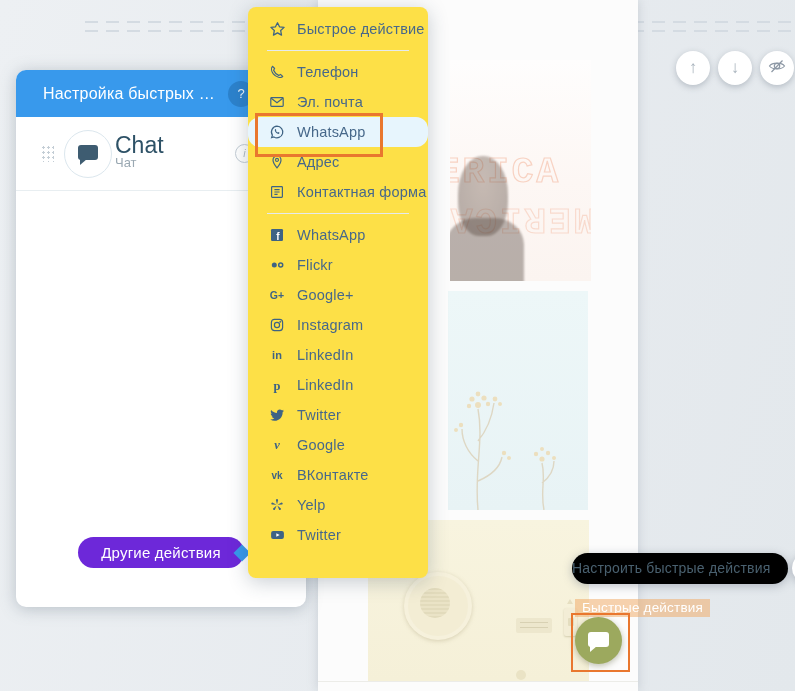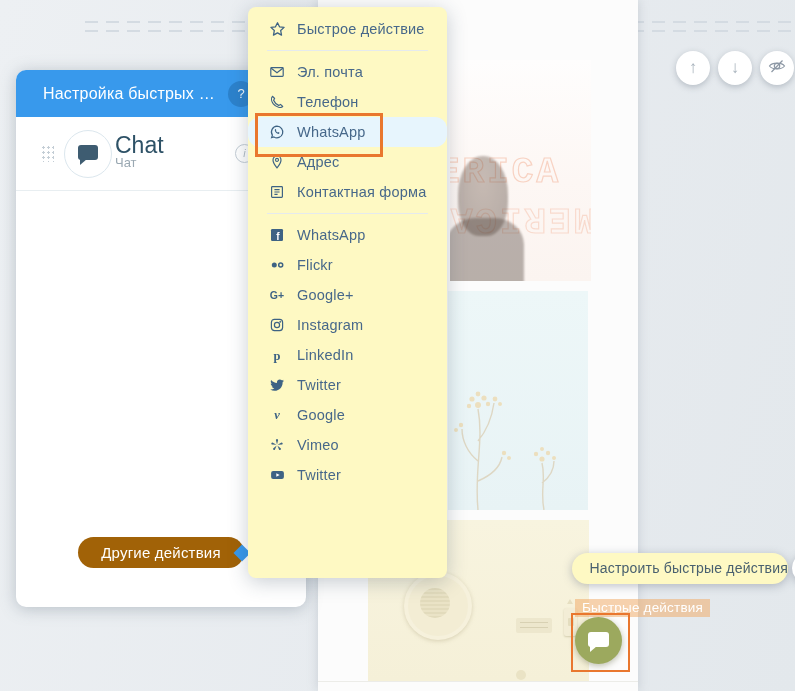--- a/index.html
+++ b/index.html
@@ -68,42 +68,42 @@
     background:#fff;border:1px solid #DCE7EE;}
   .avatar .bubble{position:absolute;left:13px;top:14px;width:20px;height:15px;background:#3E5C71;border-radius:3px;}
   .avatar .bubble:after{content:"";position:absolute;left:2px;bottom:-5px;width:0;height:0;
     border-left:0 solid transparent;border-right:7px solid transparent;border-top:6px solid #3E5C71;}
   .chat-title{position:absolute;left:99px;top:15px;font-size:23px;color:#2D5166;}
   .chat-sub{position:absolute;left:99px;top:38px;font-size:13px;color:#9AA8B2;}
   .info-btn{position:absolute;left:219px;top:27px;width:17px;height:17px;border-radius:50%;
     border:1px solid #C3CDD5;color:#B3BEC6;font-size:11px;text-align:center;line-height:17px;
     font-style:italic;cursor:pointer;}
   .other-actions{position:absolute;left:62px;top:467px;width:166px;height:31px;border-radius:17px;
-    background:#a16207;color:#fff;font-size:15px;text-align:center;line-height:31px;
+    background:#6d28d9;color:#fff;font-size:15px;text-align:center;line-height:31px;
     letter-spacing:.2px;cursor:pointer;}
   .other-actions .tail{position:absolute;right:-4px;top:10px;width:12px;height:12px;
     background:#3899EC;transform:rotate(45deg);}
 
   
-  .menu{position:absolute;left:248px;top:7px;width:199px;height:571px;background:#fef9c3;
+  .menu{position:absolute;left:248px;top:7px;width:180px;height:571px;background:#fde047;
     border-radius:8px;box-shadow:0 4px 20px rgba(40,60,80,.25);z-index:40;overflow:hidden;}
   .menu-list{padding-top:7px;}
   .menu-item{display:flex;align-items:center;height:30px;cursor:pointer;}
   .menu-item.highlighted{background:#E7F5FD;border-radius:12px;}
   .menu-icon{width:20px;margin-left:19px;margin-right:10px;display:flex;align-items:center;justify-content:center;}
   .menu-icon svg{display:block;}
   .menu-label{font-size:14.5px;color:#47688A;letter-spacing:.2px;white-space:nowrap;}
   .menu-divider{height:1px;background:#E5EAEE;margin:6px 19px;}
   .menu-highlight-box{position:absolute;left:7px;top:106px;width:122px;height:38px;
     border:3px solid #E9772E;pointer-events:none;z-index:5;}
 
   
   .tooltip{position:absolute;left:572px;top:553px;width:216px;height:31px;border-radius:16px;
-    background:#fef9c3;box-shadow:0 2px 10px rgba(110,120,135,.45);z-index:25;
-    color:#49606F;font-size:14px;text-align:right;line-height:31px;letter-spacing:.2px;}
+    background:#000000;box-shadow:0 2px 10px rgba(110,120,135,.45);z-index:25;
+    color:#49606F;font-size:14px;text-align:left;line-height:31px;letter-spacing:.2px;}
   .partial-btn{position:absolute;left:792px;top:553px;width:30px;height:30px;border-radius:50%;
     background:#fff;box-shadow:0 2px 8px rgba(110,120,135,.45);z-index:25;cursor:pointer;}
   .selection-label{position:absolute;left:575px;top:599px;padding:1px 7px 2px;z-index:24;
     background:rgba(241,173,107,.55);color:#fff;font-size:13.5px;letter-spacing:.2px;}
   .green-btn{position:absolute;left:575px;top:617px;width:47px;height:47px;border-radius:50%;
     background:#9CA95E;box-shadow:0 2px 6px rgba(110,115,80,.45);z-index:25;cursor:pointer;}
   .green-btn .bubble{position:absolute;left:13px;top:15px;width:21px;height:15px;background:#fff;border-radius:3px;}
   .green-btn .bubble:after{content:"";position:absolute;left:2px;bottom:-5px;width:0;height:0;
     border-right:7px solid transparent;border-top:6px solid #fff;}
   .selection-rect{position:absolute;left:571px;top:613px;width:55px;height:55px;
@@ -209,33 +209,33 @@
           <svg width="17" height="17" viewBox="0 0 16 16">
             <path d="M8 1.6 9.9 5.5 14.2 6 11 9 11.8 13.3 8 11.2 4.2 13.3 5 9 1.8 6 6.1 5.5Z" fill="none" stroke="#3E6384" stroke-width="1.2" stroke-linejoin="round"></path>
           </svg>
         </span>
         <span class="menu-label">Быстрое действие</span>
       </div>
       <div class="menu-divider"></div>
       <div class="menu-item">
         <span class="menu-icon">
           <svg width="16" height="16" viewBox="0 0 16 16">
+            <path d="M3.6 2.3 5.6 4.5 4.6 6.3C5.5 8.5 7.5 10.5 9.7 11.4L11.5 10.4 13.7 12.4C12.4 14.6 7 13.3 4.3 9.9 2.3 7.2 1.9 3.9 3.6 2.3Z" fill="none" stroke="#3E6384" stroke-width="1.2" stroke-linejoin="round"></path>
+          </svg>
+        </span>
+        <span class="menu-label">Телефон</span>
+      </div>
+      <div class="menu-item">
+        <span class="menu-icon">
+          <svg width="16" height="16" viewBox="0 0 16 16">
             <rect x="1.8" y="3.6" width="12.4" height="8.8" rx="0.8" fill="none" stroke="#3E6384" stroke-width="1.2"></rect>
             <path d="M2.2 4.3 8 8.8 13.8 4.3" fill="none" stroke="#3E6384" stroke-width="1.2"></path>
           </svg>
         </span>
         <span class="menu-label">Эл. почта</span>
-      </div>
-      <div class="menu-item">
-        <span class="menu-icon">
-          <svg width="16" height="16" viewBox="0 0 16 16">
-            <path d="M3.6 2.3 5.6 4.5 4.6 6.3C5.5 8.5 7.5 10.5 9.7 11.4L11.5 10.4 13.7 12.4C12.4 14.6 7 13.3 4.3 9.9 2.3 7.2 1.9 3.9 3.6 2.3Z" fill="none" stroke="#3E6384" stroke-width="1.2" stroke-linejoin="round"></path>
-          </svg>
-        </span>
-        <span class="menu-label">Телефон</span>
       </div>
       <div class="menu-item highlighted">
         <span class="menu-icon">
           <svg width="16" height="16" viewBox="0 0 16 16">
             <path d="M8 2.2a5.8 5.8 0 1 1-3.1 10.7L2.6 13.6 3.4 11.2A5.8 5.8 0 0 1 8 2.2Z" fill="none" stroke="#3E6384" stroke-width="1.2"></path>
             <path d="M6 5.3c-.9 1.9 1.5 4.5 3.9 4.8l.7-1.3-1.4-.8-.6.5c-.8-.4-1.4-1-1.7-1.8l.5-.5-.7-1.3Z" fill="#3E6384"></path>
           </svg>
         </span>
         <span class="menu-label">WhatsApp</span>
       </div>
@@ -290,54 +290,70 @@
             <rect x="2.4" y="2.4" width="11.2" height="11.2" rx="3" fill="none" stroke="#3E6384" stroke-width="1.2"></rect>
             <circle cx="8" cy="8" r="2.6" fill="none" stroke="#3E6384" stroke-width="1.2"></circle>
             <circle cx="11.2" cy="4.8" r="0.9" fill="#3E6384"></circle>
           </svg>
         </span>
         <span class="menu-label">Instagram</span>
       </div>
       <div class="menu-item">
         <span class="menu-icon">
           <svg width="16" height="16" viewBox="0 0 16 16">
+            <text x="8" y="12" font-size="11" font-weight="bold" fill="#3E6384" text-anchor="middle" font-family="Liberation Sans,sans-serif">in</text>
+          </svg>
+        </span>
+        <span class="menu-label">LinkedIn</span>
+      </div>
+      <div class="menu-item">
+        <span class="menu-icon">
+          <svg width="16" height="16" viewBox="0 0 16 16">
             <text x="8" y="12.6" font-size="12.5" font-weight="bold" fill="#3E6384" text-anchor="middle" font-family="Liberation Serif,serif">p</text>
           </svg>
         </span>
         <span class="menu-label">LinkedIn</span>
       </div>
       <div class="menu-item">
         <span class="menu-icon">
           <svg width="16" height="16" viewBox="0 0 16 16">
             <path fill="#3E6384" d="M15 3.8c-.5.23-1.05.38-1.62.45.58-.35 1.03-.9 1.24-1.56-.55.32-1.15.56-1.8.68A2.84 2.84 0 0 0 10.75 2.5c-1.57 0-2.84 1.27-2.84 2.84 0 .22.02.44.07.65-2.36-.12-4.45-1.25-5.85-2.97-.24.42-.38.9-.38 1.43 0 .98.5 1.85 1.26 2.36-.47-.01-.9-.14-1.29-.35v.04c0 1.37.98 2.52 2.28 2.78-.24.07-.49.1-.75.1-.18 0-.36-.02-.53-.05.36 1.13 1.4 1.95 2.64 1.97A5.7 5.7 0 0 1 1.2 12.5 8.03 8.03 0 0 0 5.55 13.77c5.22 0 8.07-4.32 8.07-8.07v-.37c.55-.4 1.03-.9 1.38-1.53z"></path>
           </svg>
         </span>
         <span class="menu-label">Twitter</span>
       </div>
       <div class="menu-item">
         <span class="menu-icon">
           <svg width="16" height="16" viewBox="0 0 16 16">
             <text x="8" y="12" font-size="12.5" font-weight="bold" font-style="italic" fill="#3E6384" text-anchor="middle" font-family="Liberation Serif,serif">v</text>
           </svg>
         </span>
         <span class="menu-label">Google</span>
+      </div>
+      <div class="menu-item">
+        <span class="menu-icon">
+          <svg width="18" height="16" viewBox="0 0 18 16">
+            <text x="9" y="11.8" font-size="10" font-weight="bold" fill="#3E6384" text-anchor="middle" font-family="Liberation Sans,sans-serif">vk</text>
+          </svg>
+        </span>
+        <span class="menu-label">ВКонтакте</span>
       </div>
       <div class="menu-item">
         <span class="menu-icon">
           <svg width="16" height="16" viewBox="0 0 16 16">
             <g fill="#3E6384">
               <path d="M8 7.4 6.9 2.9A1.15 1.15 0 0 1 9.1 2.9Z"></path>
               <path d="M8 7.4 6.9 2.9A1.15 1.15 0 0 1 9.1 2.9Z" transform="rotate(72 8 8)"></path>
               <path d="M8 7.4 6.9 2.9A1.15 1.15 0 0 1 9.1 2.9Z" transform="rotate(144 8 8)"></path>
               <path d="M8 7.4 6.9 2.9A1.15 1.15 0 0 1 9.1 2.9Z" transform="rotate(216 8 8)"></path>
               <path d="M8 7.4 6.9 2.9A1.15 1.15 0 0 1 9.1 2.9Z" transform="rotate(288 8 8)"></path>
             </g>
           </svg>
         </span>
-        <span class="menu-label">Vimeo</span>
+        <span class="menu-label">Yelp</span>
       </div>
       <div class="menu-item">
         <span class="menu-icon">
           <svg width="17" height="16" viewBox="0 0 16 16">
             <rect x="1.6" y="4" width="12.8" height="8" rx="2" fill="#3E6384"></rect>
             <path d="M6.8 6.2v3.6L10.2 8Z" fill="#fff"></path>
           </svg>
         </span>
         <span class="menu-label">Twitter</span>
       </div>

